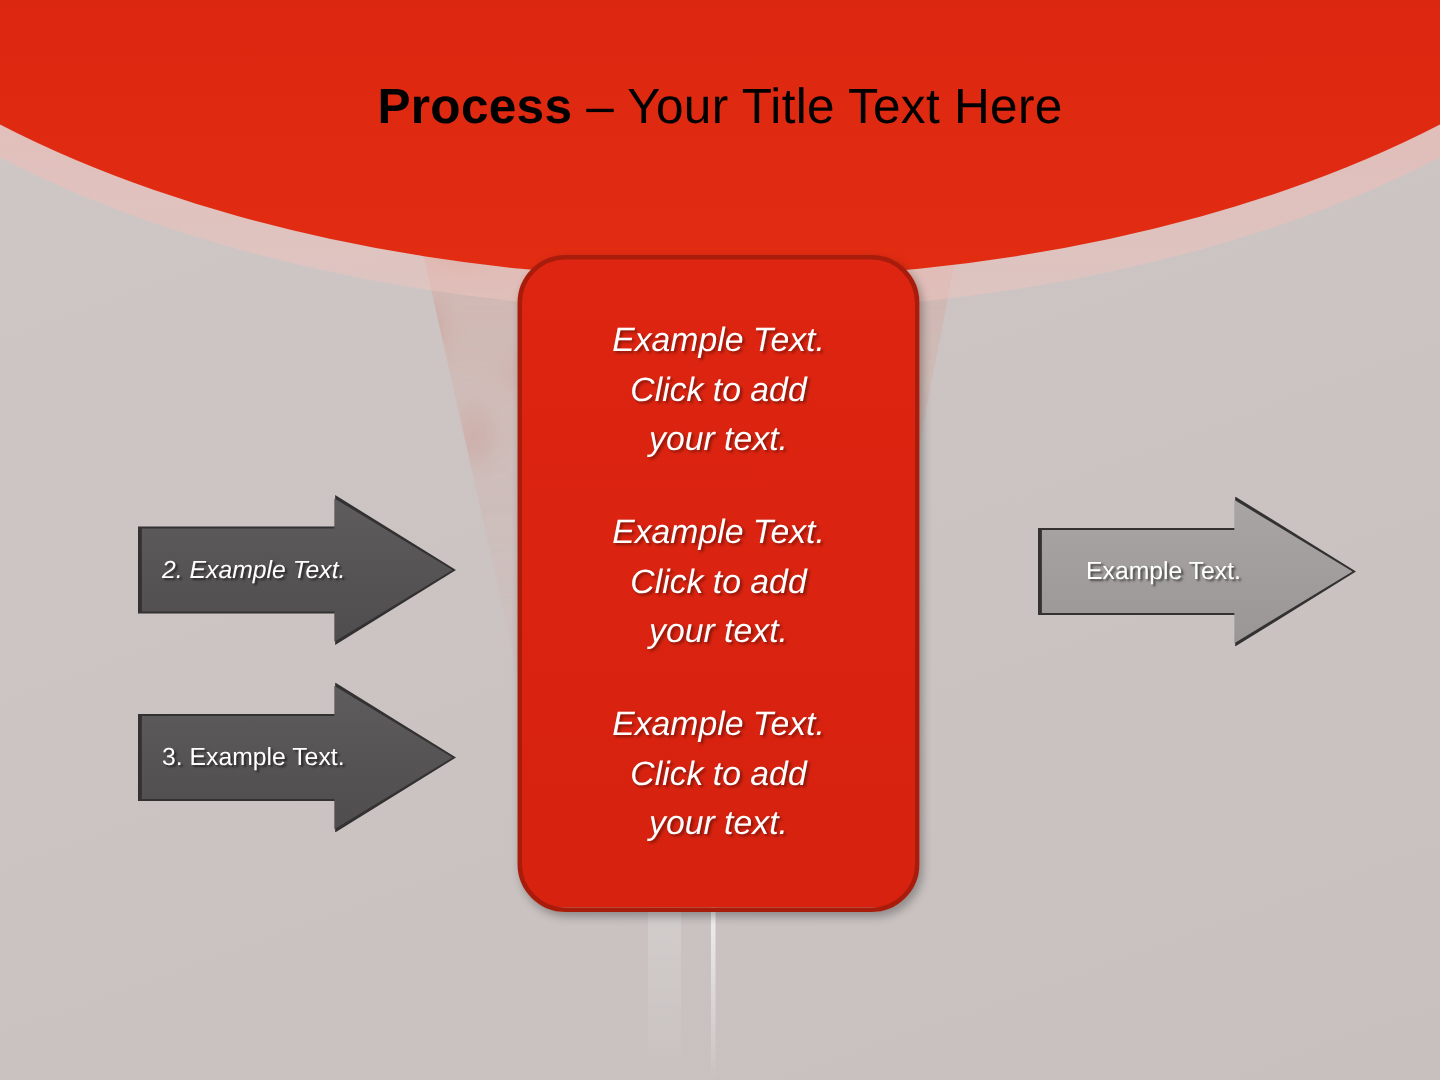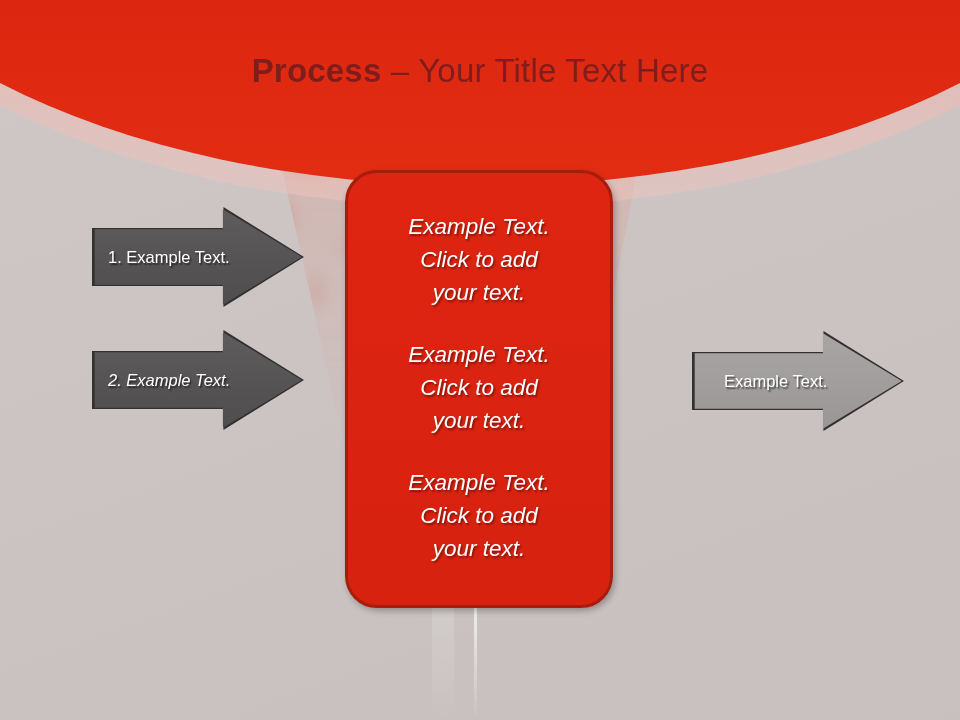--- a/index.html
+++ b/index.html
@@ -101,21 +101,21 @@
     background: linear-gradient(to bottom, rgba(232,150,140,0.95) 0%, rgba(238,176,168,0.75) 60%, rgba(242,198,192,0.45) 100%);
   }
 
   
   .title {
     position: absolute;
     left: 0;
     top: 52px;
     width: 960px;
     text-align: center;
-    color: #7f1d1d;
+    color: #000000;
     font-size: 33px;
     line-height: 38px;
     letter-spacing: 0.2px;
     white-space: nowrap;
   }
   .title .strong { font-weight: bold; }
   .title .rest { font-weight: normal; }
 
   
   .arrow {
@@ -202,32 +202,32 @@
 
   <div class="header-stack">
     <div class="header-pink2"></div>
     <div class="header-red"></div>
   </div>
 
   <div class="title">
     <span class="strong">Process</span><span class="rest"> – Your Title Text Here</span>
   </div>
 
-  <div class="arrow arrow-dark" style="left:92px; top:207px; width:212px; height:100px; padding-left:16px;">
-    <div class="arrow-shape"></div>
-    <div class="arrow-fill"></div>
-    <span class="arrow-label">1. Example Text.</span>
-  </div>
 
   <div class="arrow arrow-dark" style="left:92px; top:330px; width:212px; height:100px; padding-left:16px;font-style:italic;">
     <div class="arrow-shape"></div>
     <div class="arrow-fill"></div>
     <span class="arrow-label">2. Example Text.</span>
   </div>
 
+  <div class="arrow arrow-dark" style="left:92px; top:455px; width:212px; height:100px; padding-left:16px;">
+    <div class="arrow-shape"></div>
+    <div class="arrow-fill"></div>
+    <span class="arrow-label">3. Example Text.</span>
+  </div>
 
   <div class="center-box">
     <div class="box-block">
       <div>Example Text.</div>
       <div>Click  to add</div>
       <div>your text.</div>
     </div>
     <div class="box-block">
       <div>Example Text.</div>
       <div>Click  to add</div>

